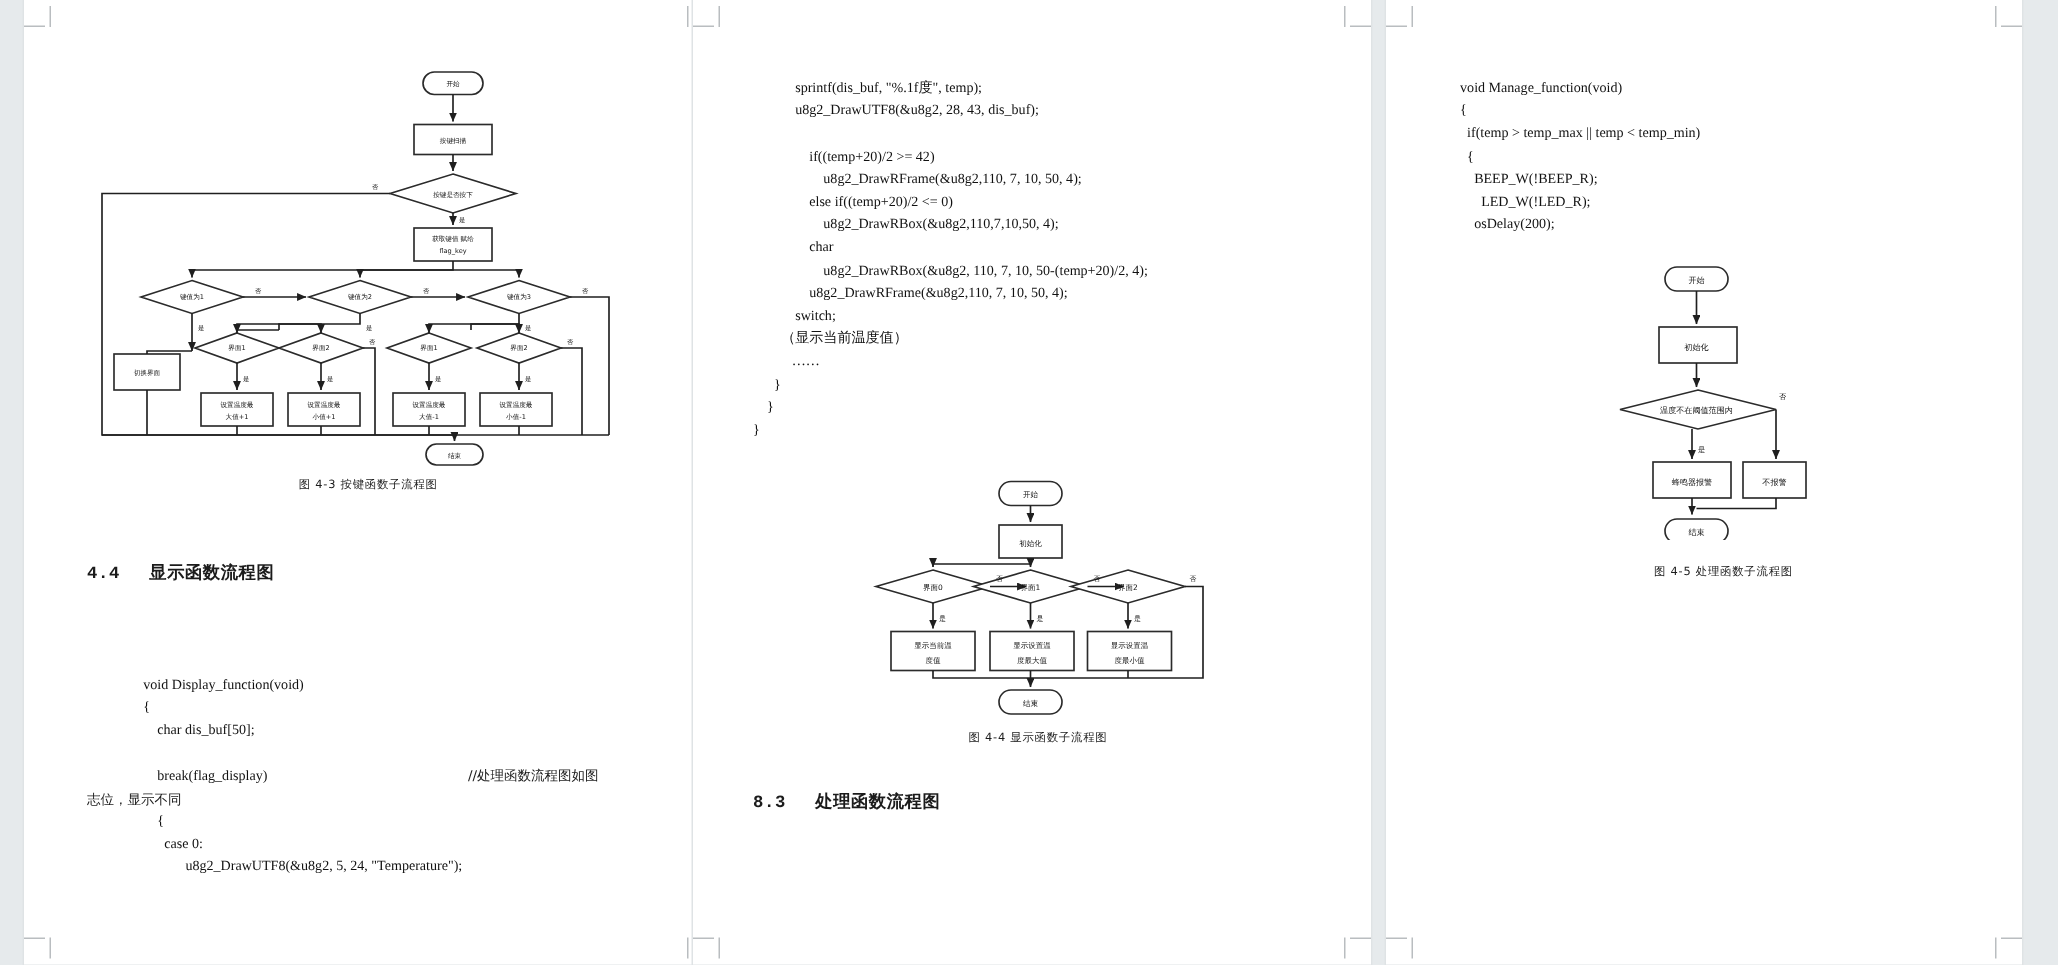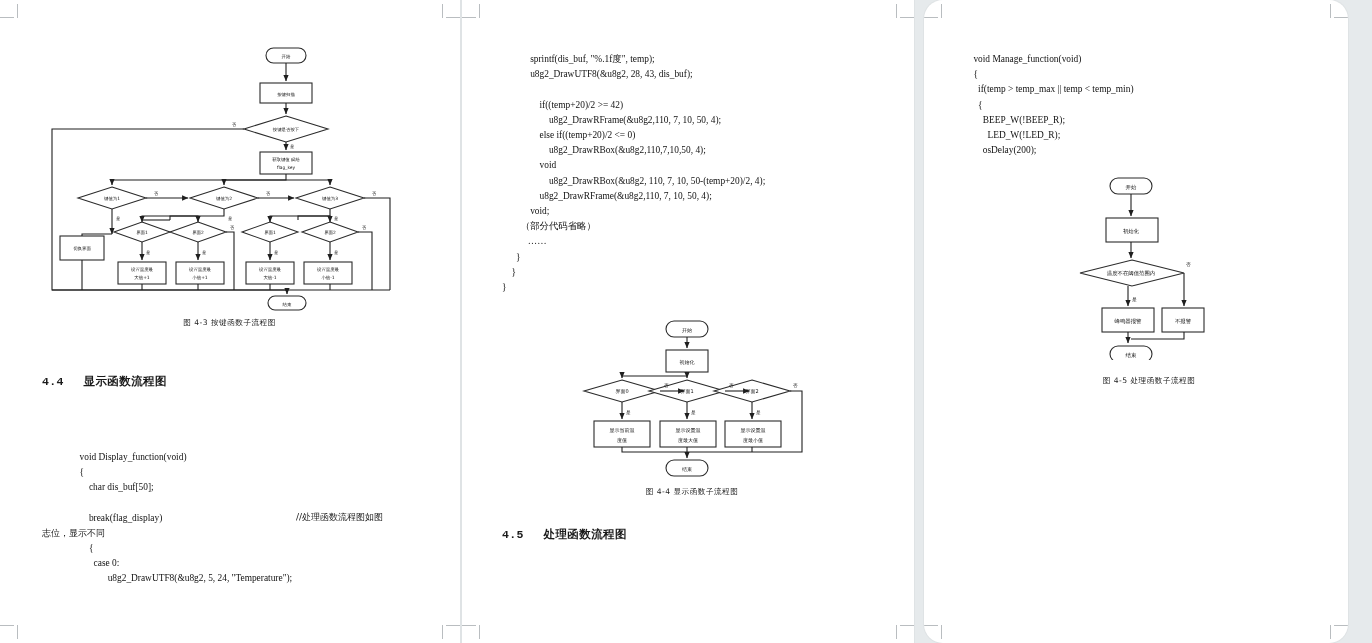--- a/index.html
+++ b/index.html
@@ -9,23 +9,23 @@
     font-family:"Liberation Serif", serif;
     overflow:hidden;
   }
   .viewport{position:relative;width:1372px;height:643px;}
 
   .page{
     position:absolute;top:0;height:643px;background:#ffffff;
     box-shadow:0 0 0 1px #dfe3e5;
     overflow:hidden;
   }
-  #page-1{left:0;width:460px;}
+  #page-1{left:16px;width:460px;}
   #page-2{left:462px;width:452px;}
-  #page-3{left:924px;width:424px;border-radius:19px;}
+  #page-3{left:924px;width:424px;}
 
   
   .crop{position:absolute;width:18px;height:18px;}
   .crop i{position:absolute;background:#b9bdc0;}
   .crop i.h{height:1px;width:14px;}
   .crop i.v{width:1px;height:14px;}
   .crop.tl i.h{left:0;top:17px;} .crop.tl i.v{left:17px;top:4px;}
   .crop.tr i.h{right:0;top:17px;} .crop.tr i.v{right:17px;top:4px;}
   .crop.bl i.h{left:0;top:0px;}   .crop.bl i.v{left:17px;top:0px;}
   .crop.br i.h{right:0;top:0px;}  .crop.br i.v{right:17px;top:0px;}
@@ -250,25 +250,25 @@
         <i class="v"></i>
       </div>
 
     <div class="body-text code" style="left:40px;top:52px;width:400px;"><span>            sprintf(dis_buf, "%.1f度", temp);</span>
 <span>            u8g2_DrawUTF8(&amp;u8g2, 28, 43, dis_buf);</span>
 <span></span>
 <span>                if((temp+20)/2 &gt;= 42)</span>
 <span>                    u8g2_DrawRFrame(&amp;u8g2,110, 7, 10, 50, 4);</span>
 <span>                else if((temp+20)/2 &lt;= 0)</span>
 <span>                    u8g2_DrawRBox(&amp;u8g2,110,7,10,50, 4);</span>
-<span>                void</span>
+<span>                char</span>
 <span>                    u8g2_DrawRBox(&amp;u8g2, 110, 7, 10, 50-(temp+20)/2, 4);</span>
 <span>                u8g2_DrawRFrame(&amp;u8g2,110, 7, 10, 50, 4);</span>
-<span>            void;</span>
-<span>        （部分代码省略）</span>
+<span>            switch;</span>
+<span>        （显示当前温度值）</span>
 <span>           ……</span>
 <span>      }</span>
 <span>    }</span>
 <span>}</span></div>
 
     <div class="fig" style="left:110px;top:318px;">
       <svg width="240" height="165" viewBox="0 0 240 165">
         <defs>
           <marker id="ar2" markerWidth="7" markerHeight="7" refX="5.4" refY="2.4" orient="auto">
             <path d="M0,0 L5.6,2.4 L0,4.8 z" fill="#1f1f1f"></path>
@@ -320,21 +320,21 @@
           <text x="54" y="96">是</text>
           <text x="119" y="96">是</text>
           <text x="184" y="96">是</text>
         </g>
       </svg>
     </div>
 
     <div class="cap body-text" style="left:60px;top:487px;width:340px;">图 4-4   显示函数子流程图</div>
 
     <div class="body-text heading" style="left:40px;top:527px;">
-      <span>4.5</span>
+      <span>8.3</span>
       <span style="display:inline-block;width:5px;"></span>
       <span>处理函数流程图</span>
     </div>
 
   </div>
 
   <div class="page" id="page-3">
     <div class="crop tl">
         <i class="h"></i>
         <i class="v"></i>

